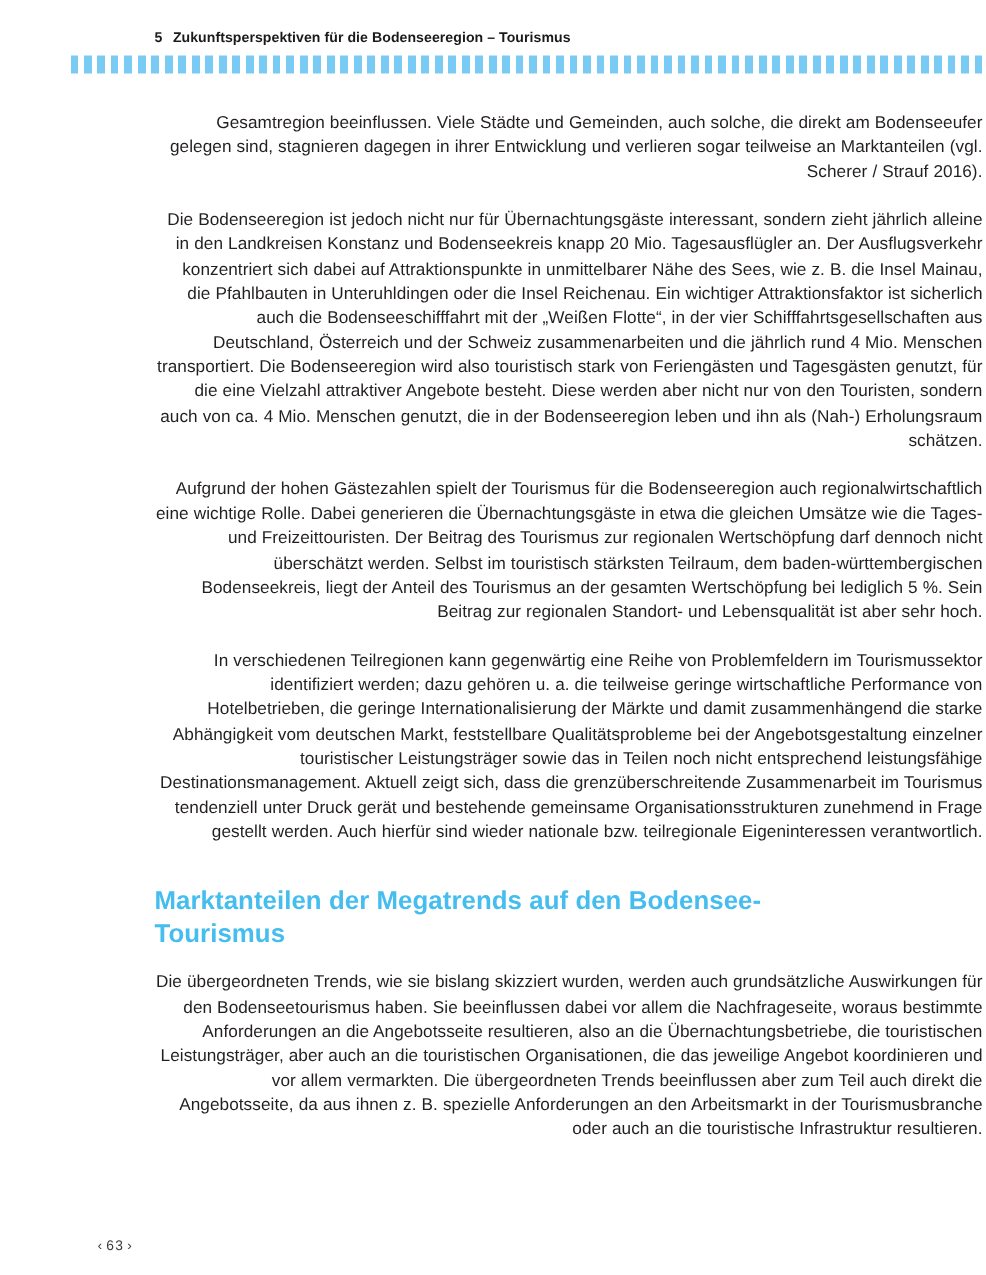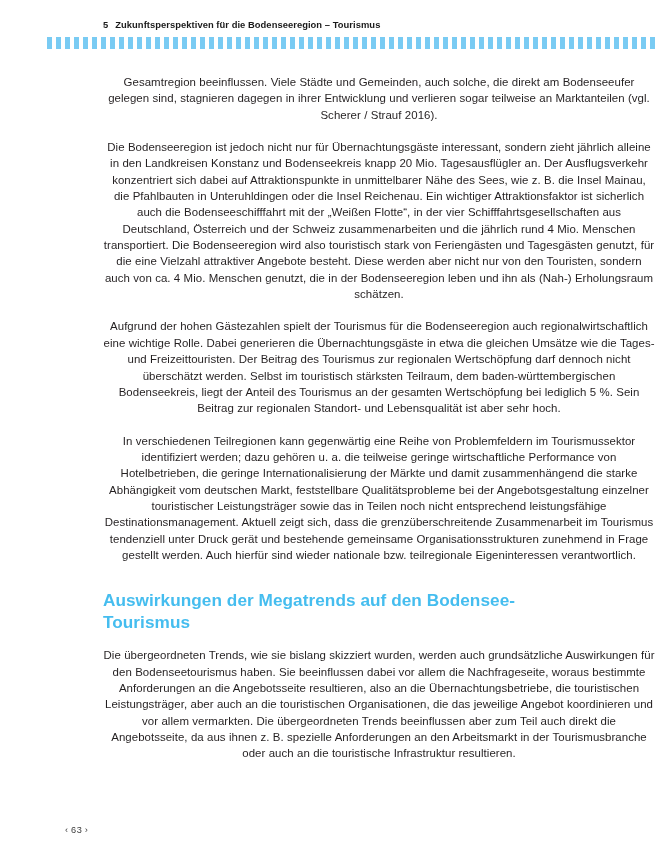--- a/index.html
+++ b/index.html
@@ -59,21 +59,21 @@
     left: 56px;
     top: 74px;
     width: 552px;
   }
 
   p.body-par {
     margin: 0 0 16px 0;
     font-size: 11.45px;
     line-height: 16.35px;
     color: #231f20;
-    text-align: center;
+    text-align: right;
     letter-spacing: 0.004em;
     word-spacing: 0.01em;
     -webkit-font-smoothing: antialiased;
   }
 
   
   h2.section-heading {
     margin: 27px 0 14px 0;
     font-size: 17.2px;
     line-height: 21.5px;
@@ -111,21 +111,21 @@
 
   <div class="dashed-rule"></div>
 
   <div class="content">
 
     <p class="body-par">Gesamtregion beeinflussen. Viele Städte und Gemeinden, auch solche, die direkt am Bodenseeufer gelegen sind, stagnieren dagegen in ihrer Entwicklung und verlieren sogar teilweise an Marktanteilen (vgl. Scherer / Strauf 2016).</p>
     <p class="body-par">Die Bodenseeregion ist jedoch nicht nur für Übernachtungsgäste interessant, sondern zieht jährlich alleine in den Landkreisen Konstanz und Bodenseekreis knapp 20 Mio. Tagesausflügler an. Der Ausflugsverkehr konzentriert sich dabei auf Attraktionspunkte in unmittelbarer Nähe des Sees, wie z. B. die Insel Mainau, die Pfahlbauten in Unteruhldingen oder die Insel Reichenau. Ein wichtiger Attraktionsfaktor ist sicherlich auch die Bodenseeschifffahrt mit der „Weißen Flotte“, in der vier Schifffahrtsgesellschaften aus Deutschland, Österreich und der Schweiz zusammenarbeiten und die jährlich rund 4 Mio. Menschen transportiert. Die Bodenseeregion wird also touristisch stark von Feriengästen und Tagesgästen genutzt, für die eine Vielzahl attraktiver Angebote besteht. Diese werden aber nicht nur von den Touristen, sondern auch von ca. 4 Mio. Menschen genutzt, die in der Bodenseeregion leben und ihn als (Nah-) Erholungsraum schätzen.</p>
     <p class="body-par">Aufgrund der hohen Gästezahlen spielt der Tourismus für die Bodenseeregion auch regionalwirtschaftlich eine wichtige Rolle. Dabei generieren die Übernachtungsgäste in etwa die gleichen Umsätze wie die Tages- und Freizeittouristen. Der Beitrag des Tourismus zur regionalen Wertschöpfung darf dennoch nicht überschätzt werden. Selbst im touristisch stärksten Teilraum, dem baden-württembergischen Bodenseekreis, liegt der Anteil des Tourismus an der gesamten Wertschöpfung bei lediglich 5 %. Sein Beitrag zur regionalen Standort- und Lebensqualität ist aber sehr hoch.</p>
     <p class="body-par">In verschiedenen Teilregionen kann gegenwärtig eine Reihe von Problemfeldern im Tourismussektor identifiziert werden; dazu gehören u. a. die teilweise geringe wirtschaftliche Performance von Hotelbetrieben, die geringe Internationalisierung der Märkte und damit zusammenhängend die starke Abhängigkeit vom deutschen Markt, feststellbare Qualitätsprobleme bei der Angebotsgestaltung einzelner touristischer Leistungsträger sowie das in Teilen noch nicht entsprechend leistungsfähige Destinationsmanagement. Aktuell zeigt sich, dass die grenzüberschreitende Zusammenarbeit im Tourismus tendenziell unter Druck gerät und bestehende gemeinsame Organisationsstrukturen zunehmend in Frage gestellt werden. Auch hierfür sind wieder nationale bzw. teilregionale Eigeninteressen verantwortlich.</p>
 
-    <h2 class="section-heading">Auswirkungen der Megatrends auf den Bodensee-Tourismus</h2>
+    <h2 class="section-heading">Marktanteilen der Megatrends auf den Bodensee-Tourismus</h2>
 
     <p class="body-par">Die übergeordneten Trends, wie sie bislang skizziert wurden, werden auch grundsätzliche Auswirkungen für den Bodenseetourismus haben. Sie beeinflussen dabei vor allem die Nachfrageseite, woraus bestimmte Anforderungen an die Angebotsseite resultieren, also an die Übernachtungsbetriebe, die touristischen Leistungsträger, aber auch an die touristischen Organisationen, die das jeweilige Angebot koordinieren und vor allem vermarkten. Die übergeordneten Trends beeinflussen aber zum Teil auch direkt die Angebotsseite, da aus ihnen z. B. spezielle Anforderungen an den Arbeitsmarkt in der Tourismusbranche oder auch an die touristische Infrastruktur resultieren.</p>
 
   </div>
 
   <div class="folio">
     <span class="arrow">‹</span><span class="folio-num">63</span><span class="arrow">›</span>
   </div>
 
 </div>

